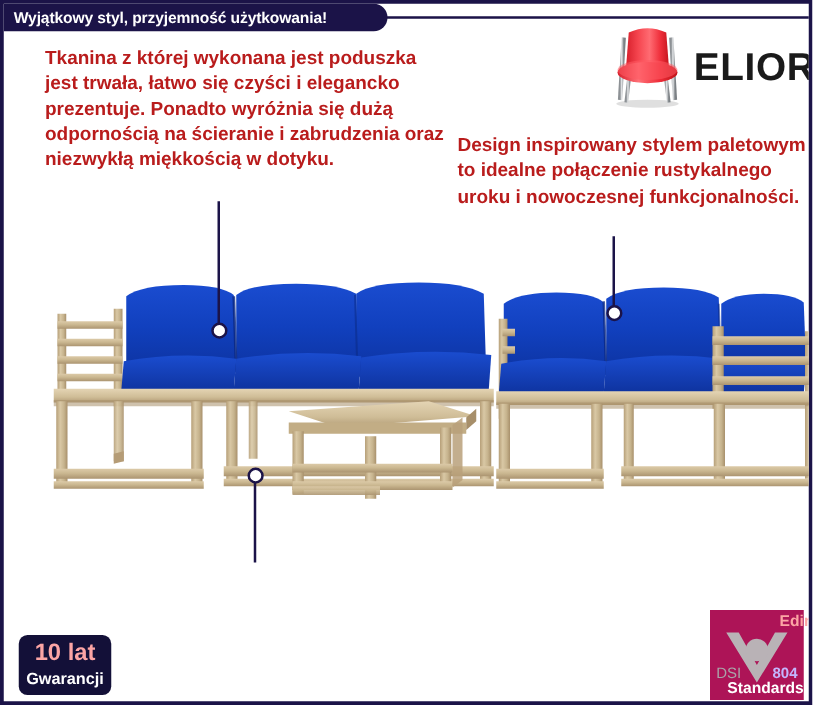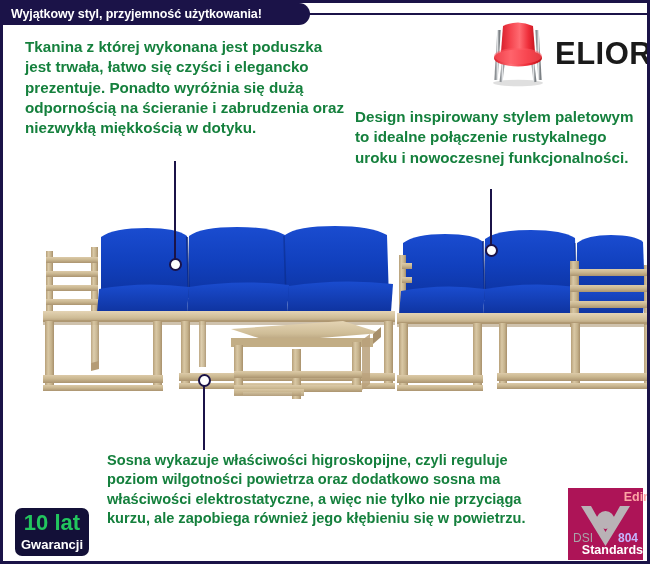--- a/index.html
+++ b/index.html
@@ -49,24 +49,25 @@
     top: 10px;
     width: 347px;
     height: 2px;
     background: #1b1348;
     z-index: 19;
   }
 
   
   .copy {
     position: absolute;
-    color: #15803d;
+    color: #b91c1c;
     font-weight: bold;
     line-height: 1.34;
     z-index: 14;
+    margin-left: 11px;
   }
   #copy-fabric {
     left: 22px;
     top: 34px;
     width: 322px;
     font-size: 15.2px;
   }
   #copy-design {
     left: 352px;
     top: 104px;
@@ -137,22 +138,22 @@
     height: 48px;
     background: #131038;
     border-radius: 7px;
     z-index: 18;
     display: flex;
     flex-direction: column;
     align-items: center;
     justify-content: center;
   }
   #warranty-years {
-    color: #22c55e;
-    font-size: 22px;
+    color: #fca5a5;
+    font-size: 19px;
     font-weight: bold;
     line-height: 1;
   }
   #warranty-label {
     color: #ffffff;
     font-size: 13px;
     font-weight: bold;
     line-height: 1.1;
     margin-top: 4px;
   }
@@ -396,21 +397,20 @@
   </svg>
 
   <div id="copy-fabric" class="copy">Tkanina z której wykonana jest poduszka jest trwała, łatwo się czyści i elegancko prezentuje. Ponadto wyróżnia się dużą odpornością na ścieranie i zabrudzenia oraz niezwykłą miękkością w dotyku.</div>
   <div id="pointer-line-fabric" class="pointer-line"></div>
   <div id="pointer-dot-fabric" class="pointer-dot"></div>
 
   <div id="copy-design" class="copy">Design inspirowany stylem paletowym to idealne połączenie rustykalnego uroku i nowoczesnej funkcjonalności.</div>
   <div id="pointer-line-design" class="pointer-line"></div>
   <div id="pointer-dot-design" class="pointer-dot"></div>
 
-  <div id="copy-pine" class="copy">Sosna wykazuje właściwości higroskopijne, czyli reguluje poziom wilgotności powietrza oraz dodatkowo sosna ma właściwości elektrostatyczne, a więc nie tylko nie przyciąga kurzu, ale zapobiega również jego kłębieniu się w powietrzu.</div>
   <div id="pointer-line-pine" class="pointer-line"></div>
   <div id="pointer-dot-pine" class="pointer-dot"></div>
 
   <div id="warranty-badge">
     <span id="warranty-years">10 lat</span>
     <span id="warranty-label">Gwarancji</span>
   </div>
 
   <div id="edinos-badge">
     <span class="edinos-title">Edinos</span>

